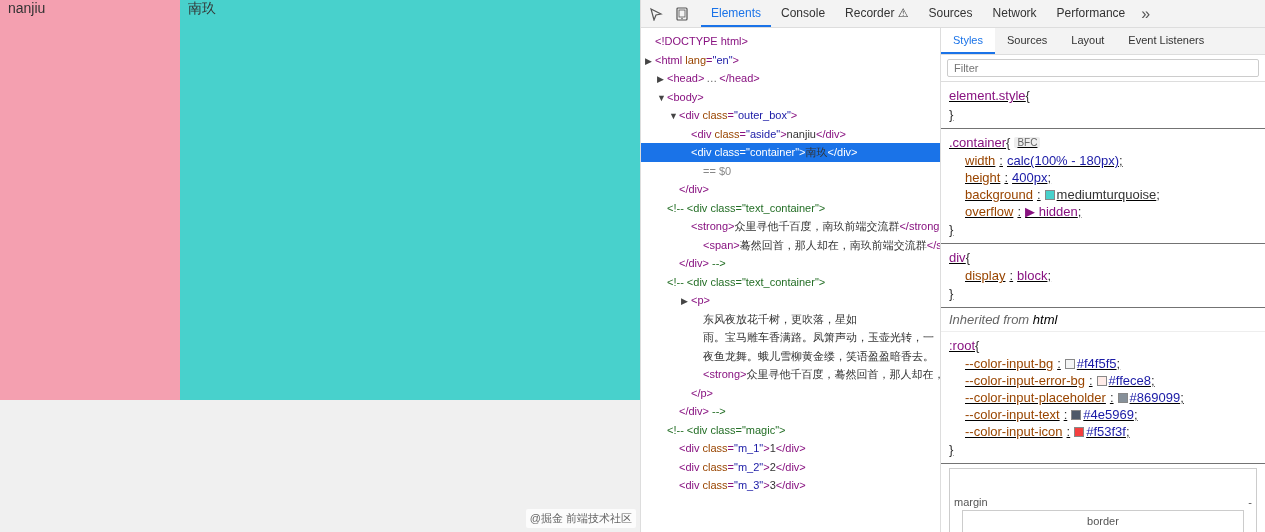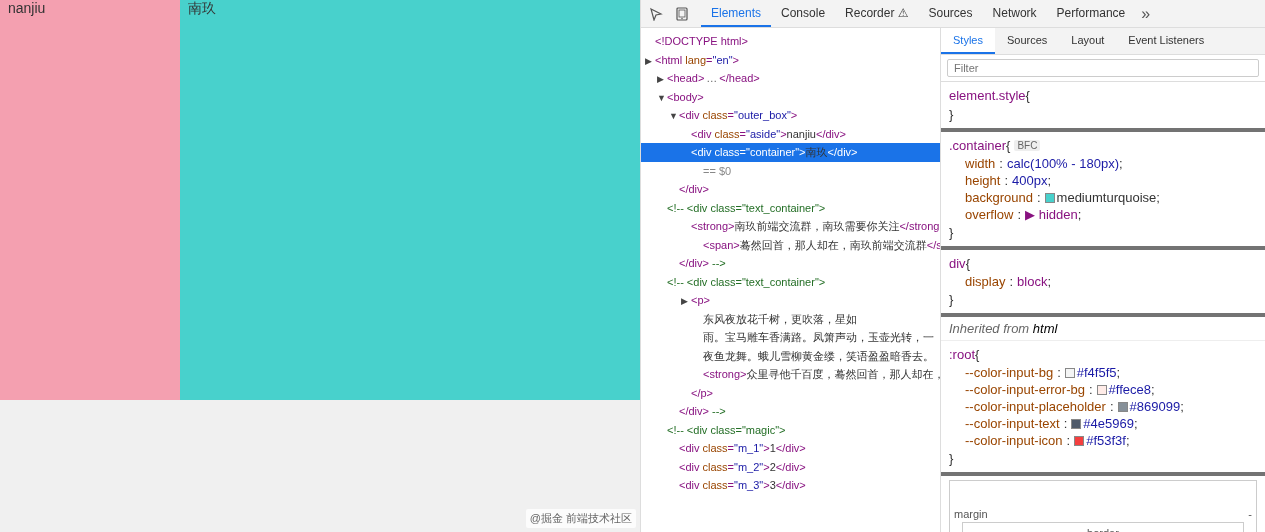--- a/index.html
+++ b/index.html
@@ -209,22 +209,23 @@
       width: 100%;
       padding: 2px 6px;
       border: 1px solid #ccc;
       font-size: 11px;
       outline: none;
       border-radius: 2px;
     }
 
     
     .css-section {
-      border-bottom: 4px solid #737373;
+      border-bottom: 1px solid #737373;
       padding: 4px 0;
+      text-decoration: underline;
     }
 
     .css-selector-line {
       display: flex;
       align-items: center;
       padding: 2px 8px;
     }
 
     .css-selector {
       color: #881280;
@@ -400,21 +401,21 @@
       <div class="html-line indent-4">
         <span class="arrow empty"></span><span class="dollar">== $0</span>
       </div>
       <div class="html-line indent-2">
         <span class="arrow empty"></span><span class="tag">&lt;/div&gt;</span>
       </div>
       <div class="html-line indent-1">
         <span class="arrow empty"></span><span class="comment">&lt;!-- &lt;div class="text_container"&gt;</span>
       </div>
       <div class="html-line indent-3">
-        <span class="arrow empty"></span><span class="tag">&lt;strong&gt;</span><span class="text-content">南玖前端交流群，南玖需要你关注</span><span class="tag">&lt;/strong&gt;</span>
+        <span class="arrow empty"></span><span class="tag">&lt;strong&gt;</span><span class="text-content">众里寻他千百度，南玖前端交流群</span><span class="tag">&lt;/strong&gt;</span>
       </div>
       <div class="html-line indent-4">
         <span class="arrow empty"></span><span class="tag">&lt;span&gt;</span><span class="text-content">蓦然回首，那人却在，南玖前端交流群</span><span class="tag">&lt;/span&gt;</span>
       </div>
       <div class="html-line indent-2">
         <span class="arrow empty"></span><span class="tag">&lt;/div&gt;</span><span class="comment"> --&gt;</span>
       </div>
       <div class="html-line indent-1">
         <span class="arrow empty"></span><span class="comment">&lt;!-- &lt;div class="text_container"&gt;</span>
       </div>

